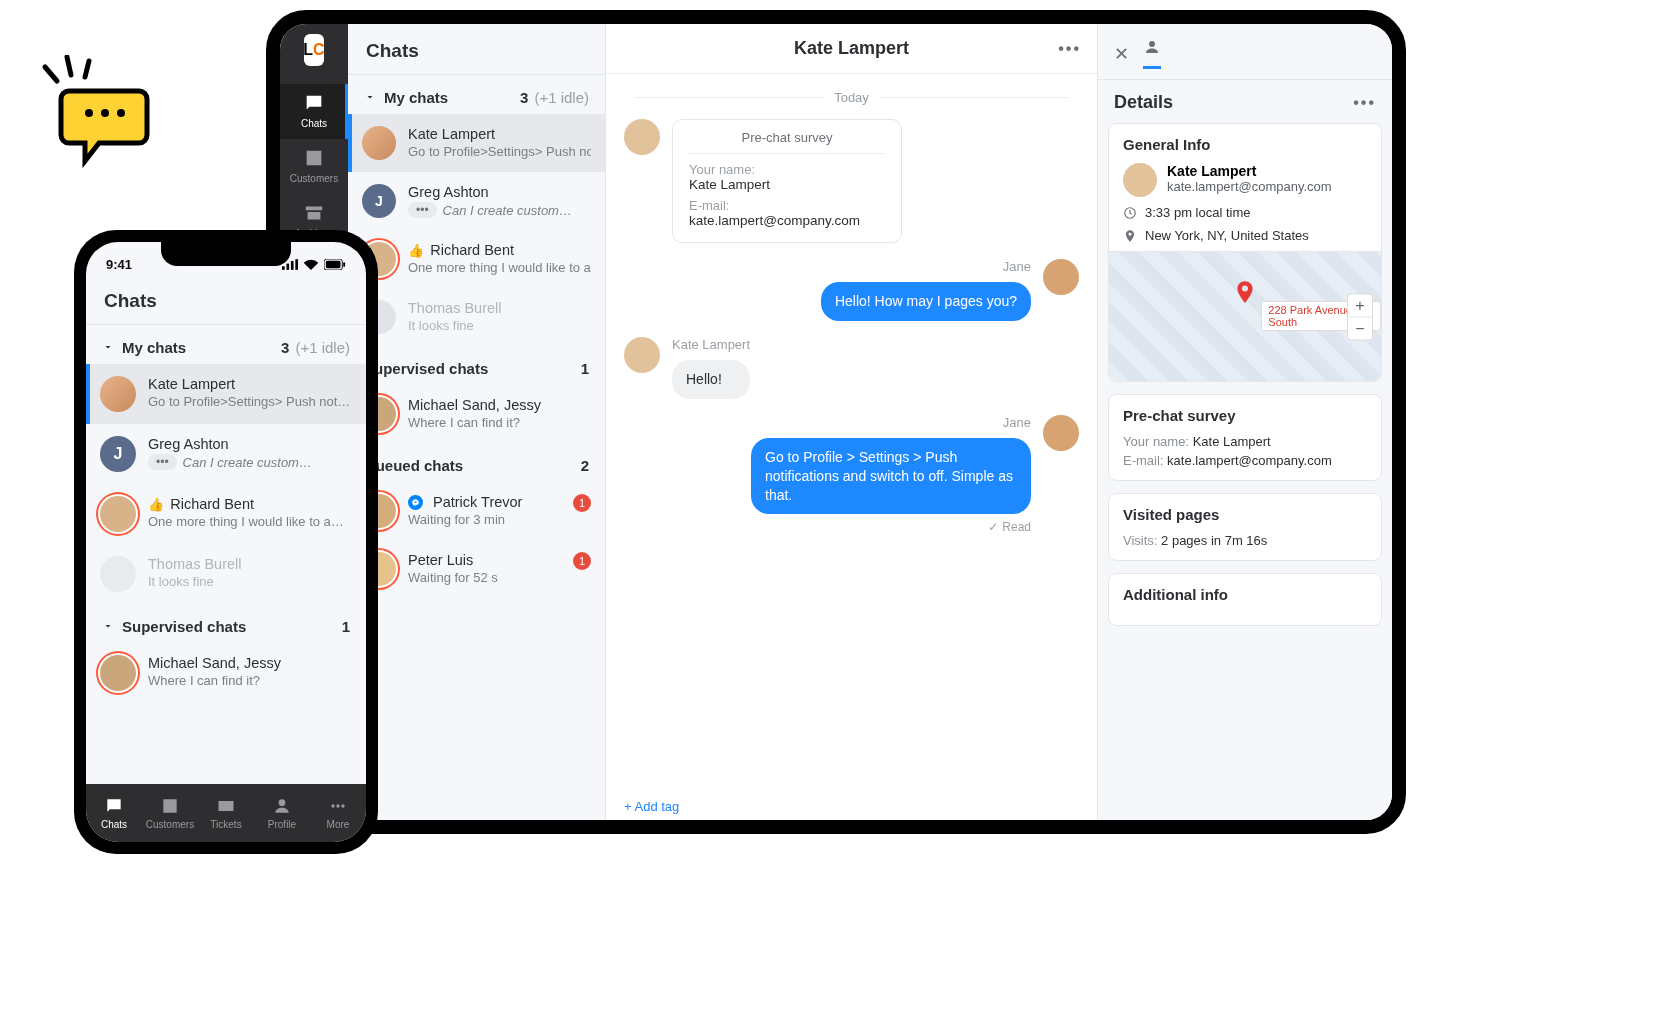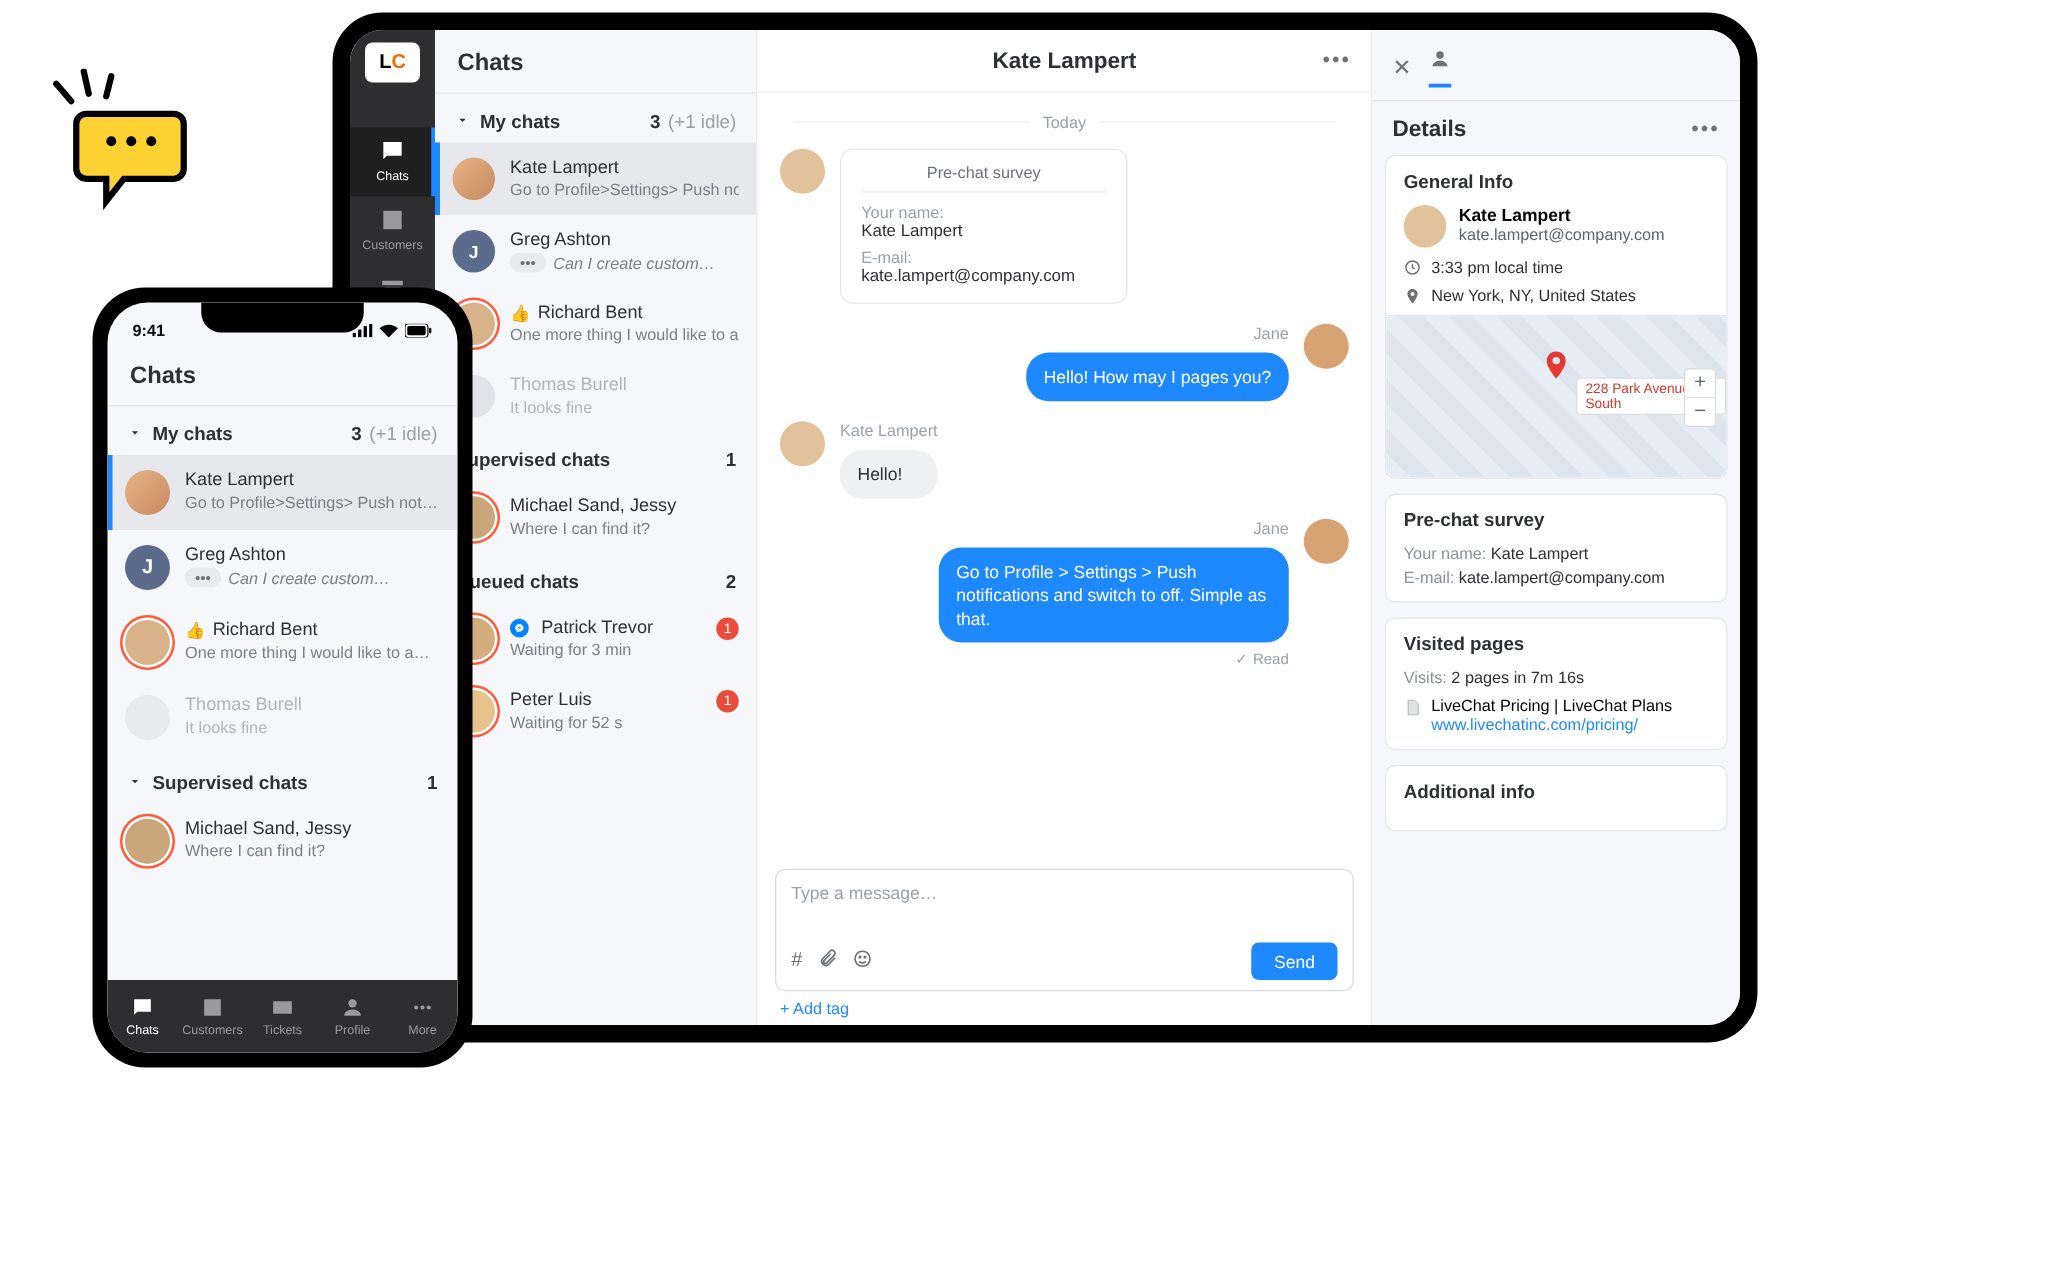--- a/index.html
+++ b/index.html
@@ -8,21 +8,21 @@
 
 .deco-bubble { position:absolute; left:35px; top:55px; }
 .deco-bubble svg { display:block; }
 
 
 .tablet { position:absolute; left:266px; top:10px; width:1140px; height:824px; border:14px solid #000; border-radius:40px; background:#fff; overflow:hidden; }
 .tablet-inner{ width:100%; height:100%; display:flex; }
 
 
 .rail { width:68px; background:#2e2e30; display:flex; flex-direction:column; align-items:center; padding-top:10px; color:#9a9a9d; font-size:11px; }
-.rail .logo { width:44px; height:32px; background:#fff; border-radius:6px; display:flex; align-items:center; justify-content:center; font-weight:700; margin-bottom:36px; }
+.rail .logo { width:20px; height:32px; background:#fff; border-radius:6px; display:flex; align-items:center; justify-content:center; font-weight:700; margin-bottom:18px; }
 .rail .logo span{ font-size:16px; }
 .rail .logo .l{ color:#000; }
 .rail .logo .c{ color:#ef6c00; }
 .rail .rail-item{ width:100%; padding:8px 0 10px; display:flex; flex-direction:column; align-items:center; gap:4px; cursor:pointer; position:relative; }
 .rail .rail-item.active { background:#1f1f20; color:#fff; }
 .rail .rail-item.active::after { content:""; position:absolute; right:0; top:0; bottom:0; width:3px; background:#1e88ff; }
 .rail svg { width:22px; height:22px; }
 .rail .label { font-size:10px; }
 
 
@@ -320,36 +320,20 @@
       <div class="msgblk right">
         <div class="av" style="background:#d7a373"></div>
         <div class="col">
           <div class="sender">Jane</div>
           <div class="bubble blue" style="max-width:280px">Go to Profile &gt; Settings &gt; Push notifications and switch to off. Simple as that.</div>
         </div>
       </div>
       <div class="read"><span class="chk">✓</span><span>Read</span></div>
     </div>
     <div class="composer">
-      <div class="composer-box">
-        <div class="inp">Type a message…</div>
-        <div class="composer-row">
-          <span>#</span>
-          <span><svg width="16" height="16" viewBox="0 0 24 24" fill="none" stroke="currentColor" stroke-width="2">
-                  <path d="M21 11l-8 8a5 5 0 01-7-7l9-9a3.5 3.5 0 015 5l-9 9a2 2 0 01-3-3l8-8"></path>
-                </svg></span>
-          <span><svg width="16" height="16" viewBox="0 0 24 24" fill="none" stroke="currentColor" stroke-width="2">
-                  <circle cx="12" cy="12" r="9"></circle>
-                  <circle cx="9" cy="10" r="1" fill="currentColor"></circle>
-                  <circle cx="15" cy="10" r="1" fill="currentColor"></circle>
-                  <path d="M8 15c1 1.5 2.5 2 4 2s3-.5 4-2"></path>
-                </svg></span>
-          <button class="send">Send</button>
-        </div>
-      </div>
       <div class="addtag">+ Add tag</div>
     </div>
   </div>
 
   <div class="details">
     <div class="details-topbar">
       <span class="x">✕</span>
       <span class="person"><svg viewBox="0 0 24 24" fill="currentColor">
               <circle cx="12" cy="8" r="4"></circle>
               <path d="M4 20c0-4 4-6 8-6s8 2 8 6"></path>
@@ -396,30 +380,20 @@
 
     <div class="card">
       <h4>Pre-chat survey</h4>
       <div class="kv"><span class="k">Your name:</span> <span>Kate Lampert</span></div>
       <div class="kv"><span class="k">E-mail:</span> <span>kate.lampert@company.com</span></div>
     </div>
 
     <div class="card">
       <h4>Visited pages</h4>
       <div class="kv"><span class="k">Visits:</span> <span>2 pages in 7m 16s</span></div>
-      <div class="vp-item">
-        <svg viewBox="0 0 24 24" fill="currentColor">
-              <path d="M6 2h9l5 5v15H6z" opacity=".3"></path>
-              <path d="M6 2h9l5 5v15H6z" fill="none" stroke="currentColor"></path>
-            </svg>
-        <div>
-              <div>LiveChat Pricing | LiveChat Plans</div>
-              <div class="link">www.livechatinc.com/pricing/</div>
-            </div>
-      </div>
     </div>
 
     <div class="card">
       <h4>Additional info</h4>
     </div>
   </div>
  </div>
 </div>
 
 <div class="phone">

